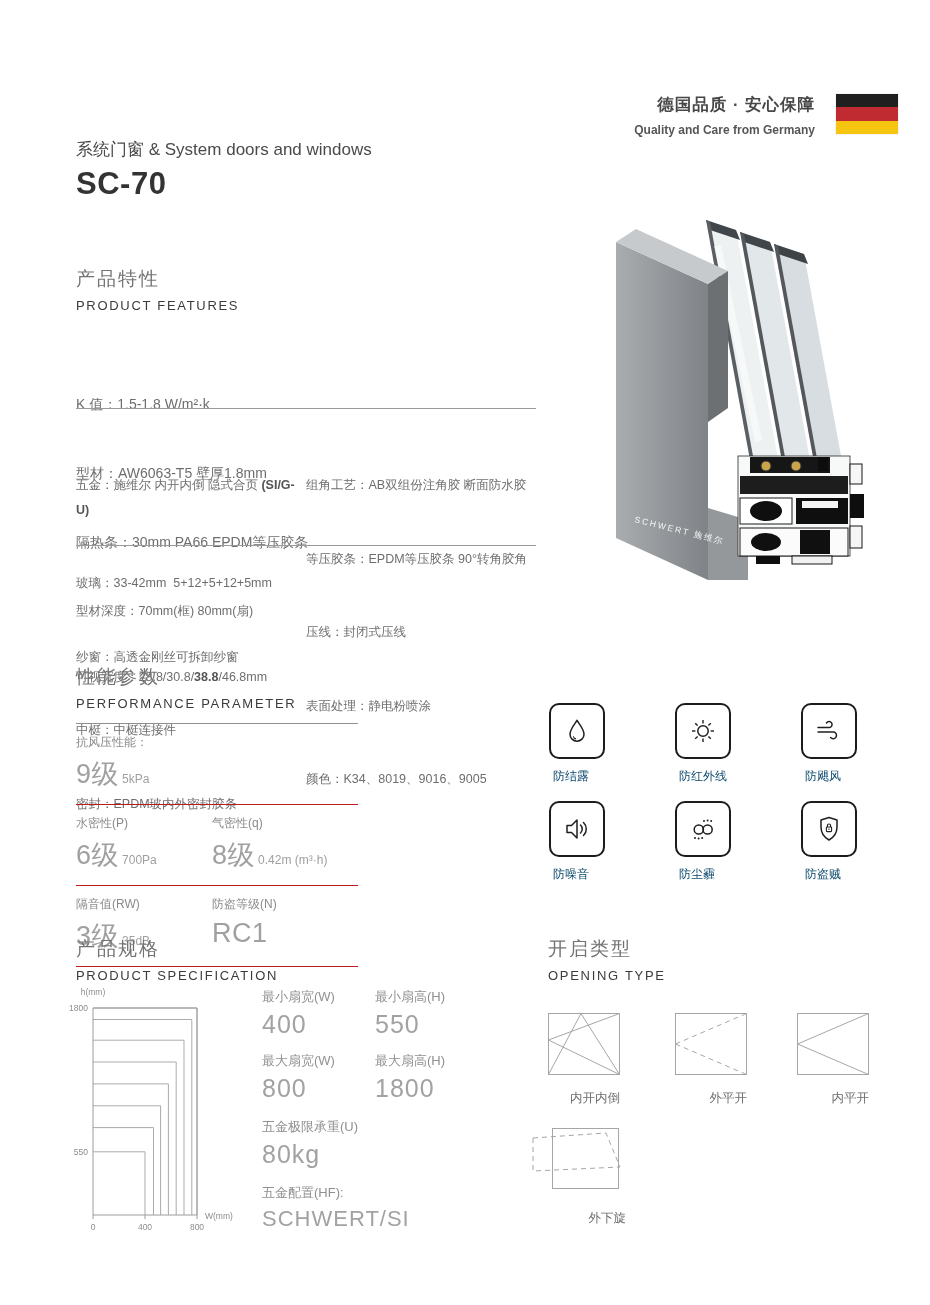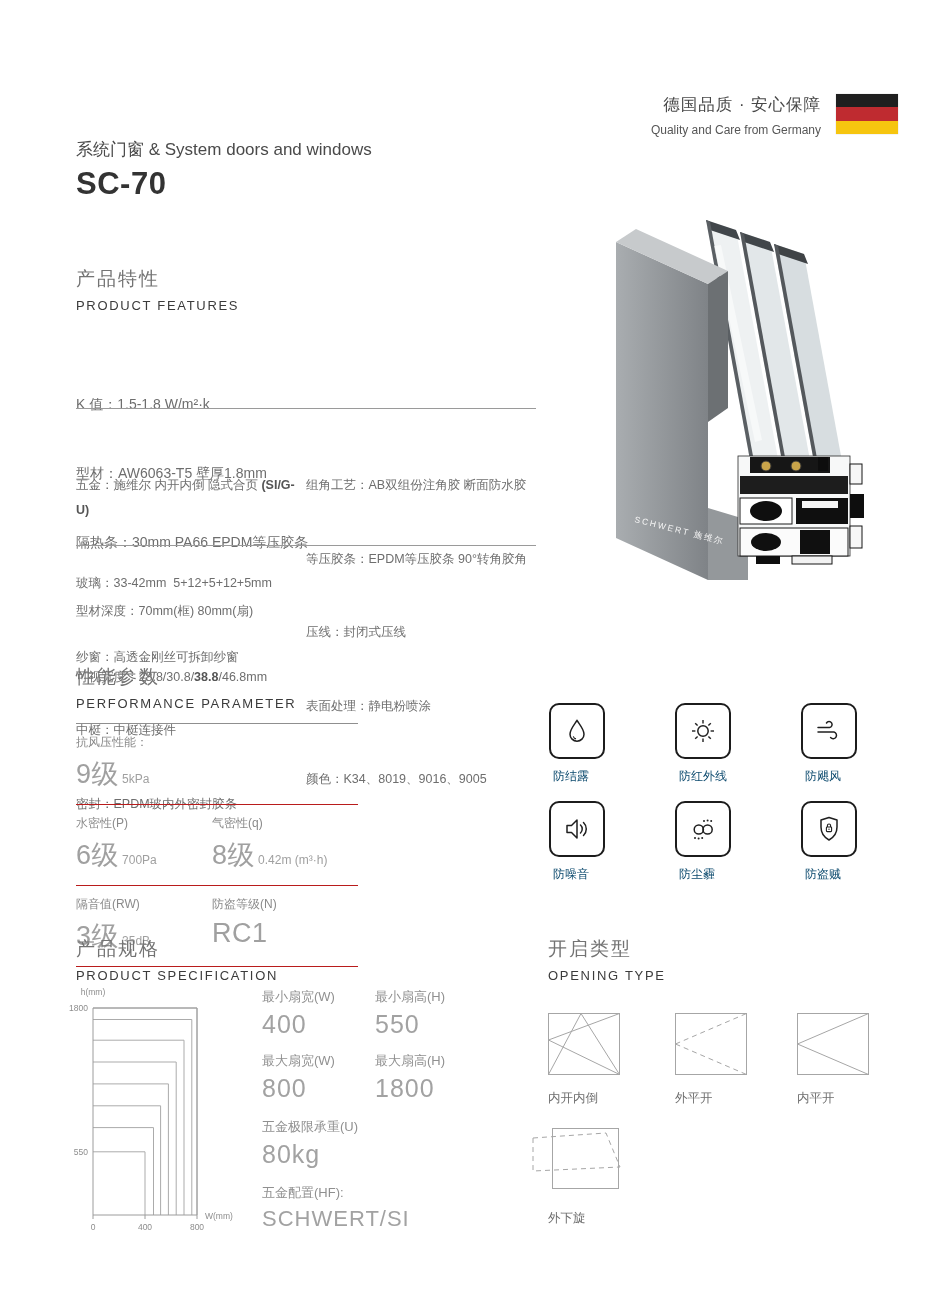--- a/index.html
+++ b/index.html
@@ -1,21 +1,21 @@
 <!DOCTYPE html>
 <html><head>
 <meta charset="utf-8">
 <style>
   html,body{margin:0;padding:0;background:#fff;}
   .page{position:relative;width:930px;height:1305px;background:#fff;overflow:hidden;
         font-family:"Liberation Sans","DejaVu Sans",sans-serif;color:#3d3d3d;}
   .abs{position:absolute;}
 
   
-  .brand{position:absolute;top:94px;right:32px;display:flex;align-items:flex-start;gap:15px;}
+  .brand{position:absolute;top:94px;right:32px;display:flex;align-items:flex-start;gap:21px;font-weight:bold;}
   .brand-text{text-align:right;}
   .brand-zh{font-size:16.5px;color:#474747;letter-spacing:1px;}
   .brand-en{font-size:12px;color:#565656;margin-top:7px;}
   .flag{width:62px;height:40px;box-shadow:0 0 1px #bbb;display:flex;flex-direction:column;}
   .flag div{flex:1;}
 
   
   .category{position:absolute;left:76px;top:138px;font-size:17px;color:#4a4a4a;}
   .model{position:absolute;left:76px;top:166px;font-size:31px;font-weight:bold;color:#333;letter-spacing:.5px;}
 
@@ -56,21 +56,21 @@
   .spec-grid{display:grid;grid-template-columns:113px auto;row-gap:13px;}
   .spec-label{font-size:13px;color:#909090;}
   .spec-value{font-size:25px;color:#a2a2a2;letter-spacing:1px;margin-top:4px;}
   .spec-single{margin-top:15px;}
   .spec-value.hf{font-size:22px;}
   .chart-wrap{position:absolute;left:55px;top:983px;text-align:right;}
 
   
   .opening{position:absolute;left:548px;top:936px;}
   .open-row{display:flex;margin-top:30px;}
-  .open-fig{text-align:left;}
+  .open-fig{text-align:right;}
   .open-fig .lbl{font-size:12.5px;color:#6e6e6e;margin-top:11px;}
   .open-fig2{margin-left:55px;}
   .open-fig3{margin-left:50px;}
   .open-row2{margin-top:18px;margin-left:-22px;}
 
   svg text{font-family:"Liberation Sans","DejaVu Sans",sans-serif;}
 </style>
 </head>
 <body>
 

